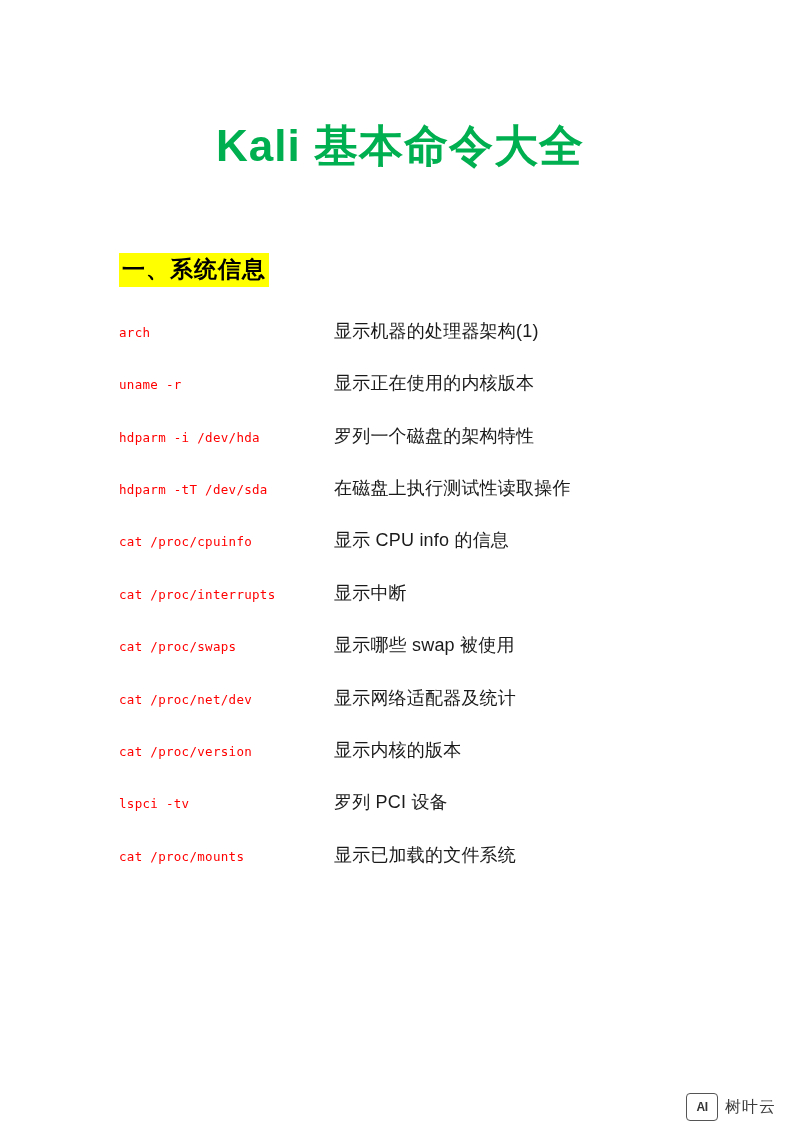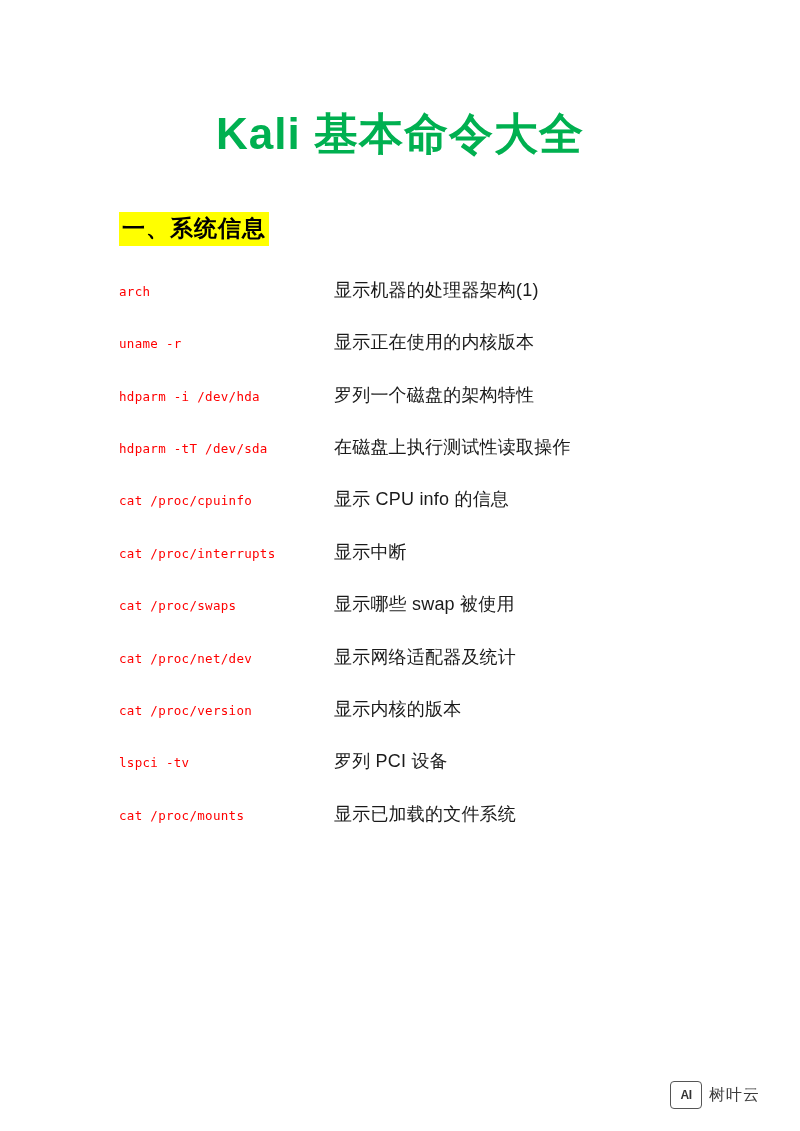--- a/index.html
+++ b/index.html
@@ -19,27 +19,27 @@
     width: 800px;
     height: 1131px;
     box-sizing: border-box;
   }
   .doc-title {
     text-align: center;
     color: #00b050;
     font-size: 44px;
     font-weight: bold;
     letter-spacing: 1px;
-    margin: 0;
+    margin: 12px;
     padding-top: 108px;
     line-height: 1.2;
   }
   .section-heading-wrap {
     padding-left: 119px;
-    margin-top: 51px;
+    margin-top: 80px;
   }
   .section-heading {
     display: inline-block;
     background: #ffff00;
     color: #000000;
     font-size: 23px;
     font-weight: bold;
     line-height: 1.35;
     padding: 1px 3px 2px 3px;
     letter-spacing: 1px;
@@ -64,21 +64,21 @@
     white-space: nowrap;
   }
   .cmd-desc {
     color: #1a1a1a;
     font-size: 18px;
     line-height: 1.3;
     letter-spacing: 0.2px;
   }
   .watermark {
     position: absolute;
-    right: 40px;
+    right: 24px;
     bottom: 22px;
     display: flex;
     align-items: center;
     gap: 7px;
   }
   .wm-badge {
     width: 30px;
     height: 26px;
     border: 1.5px solid #555555;
     border-radius: 4px;

